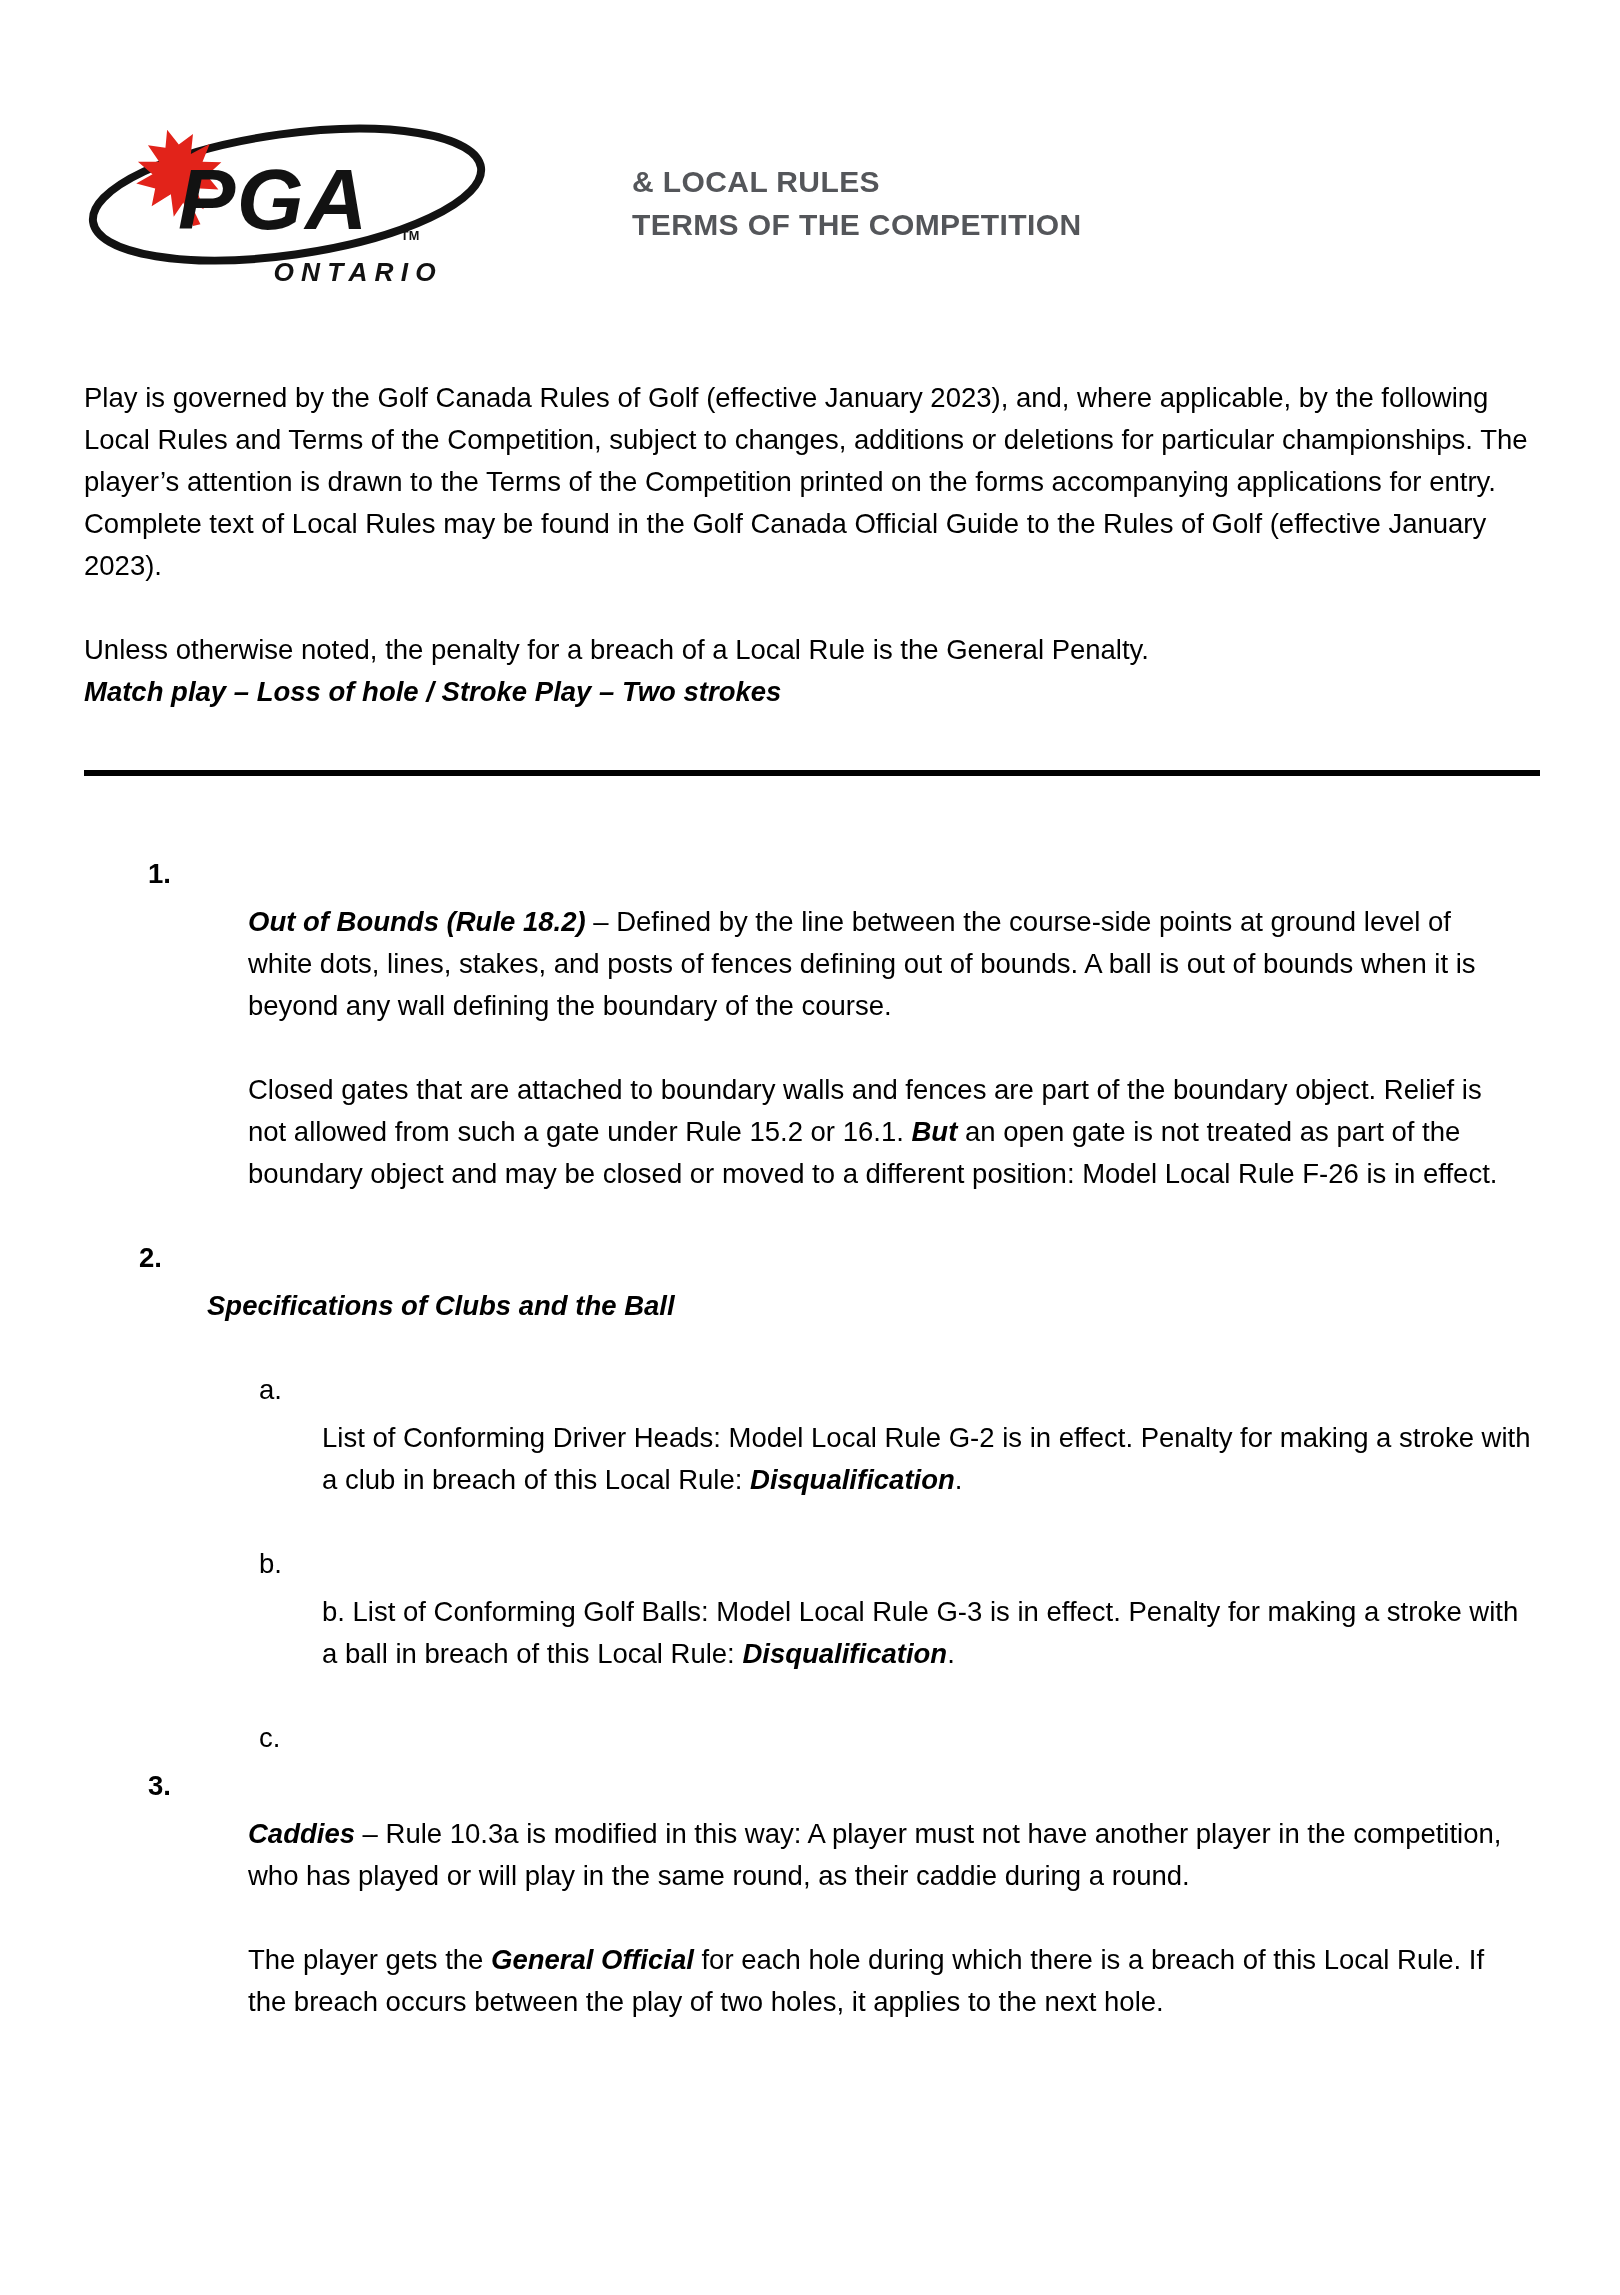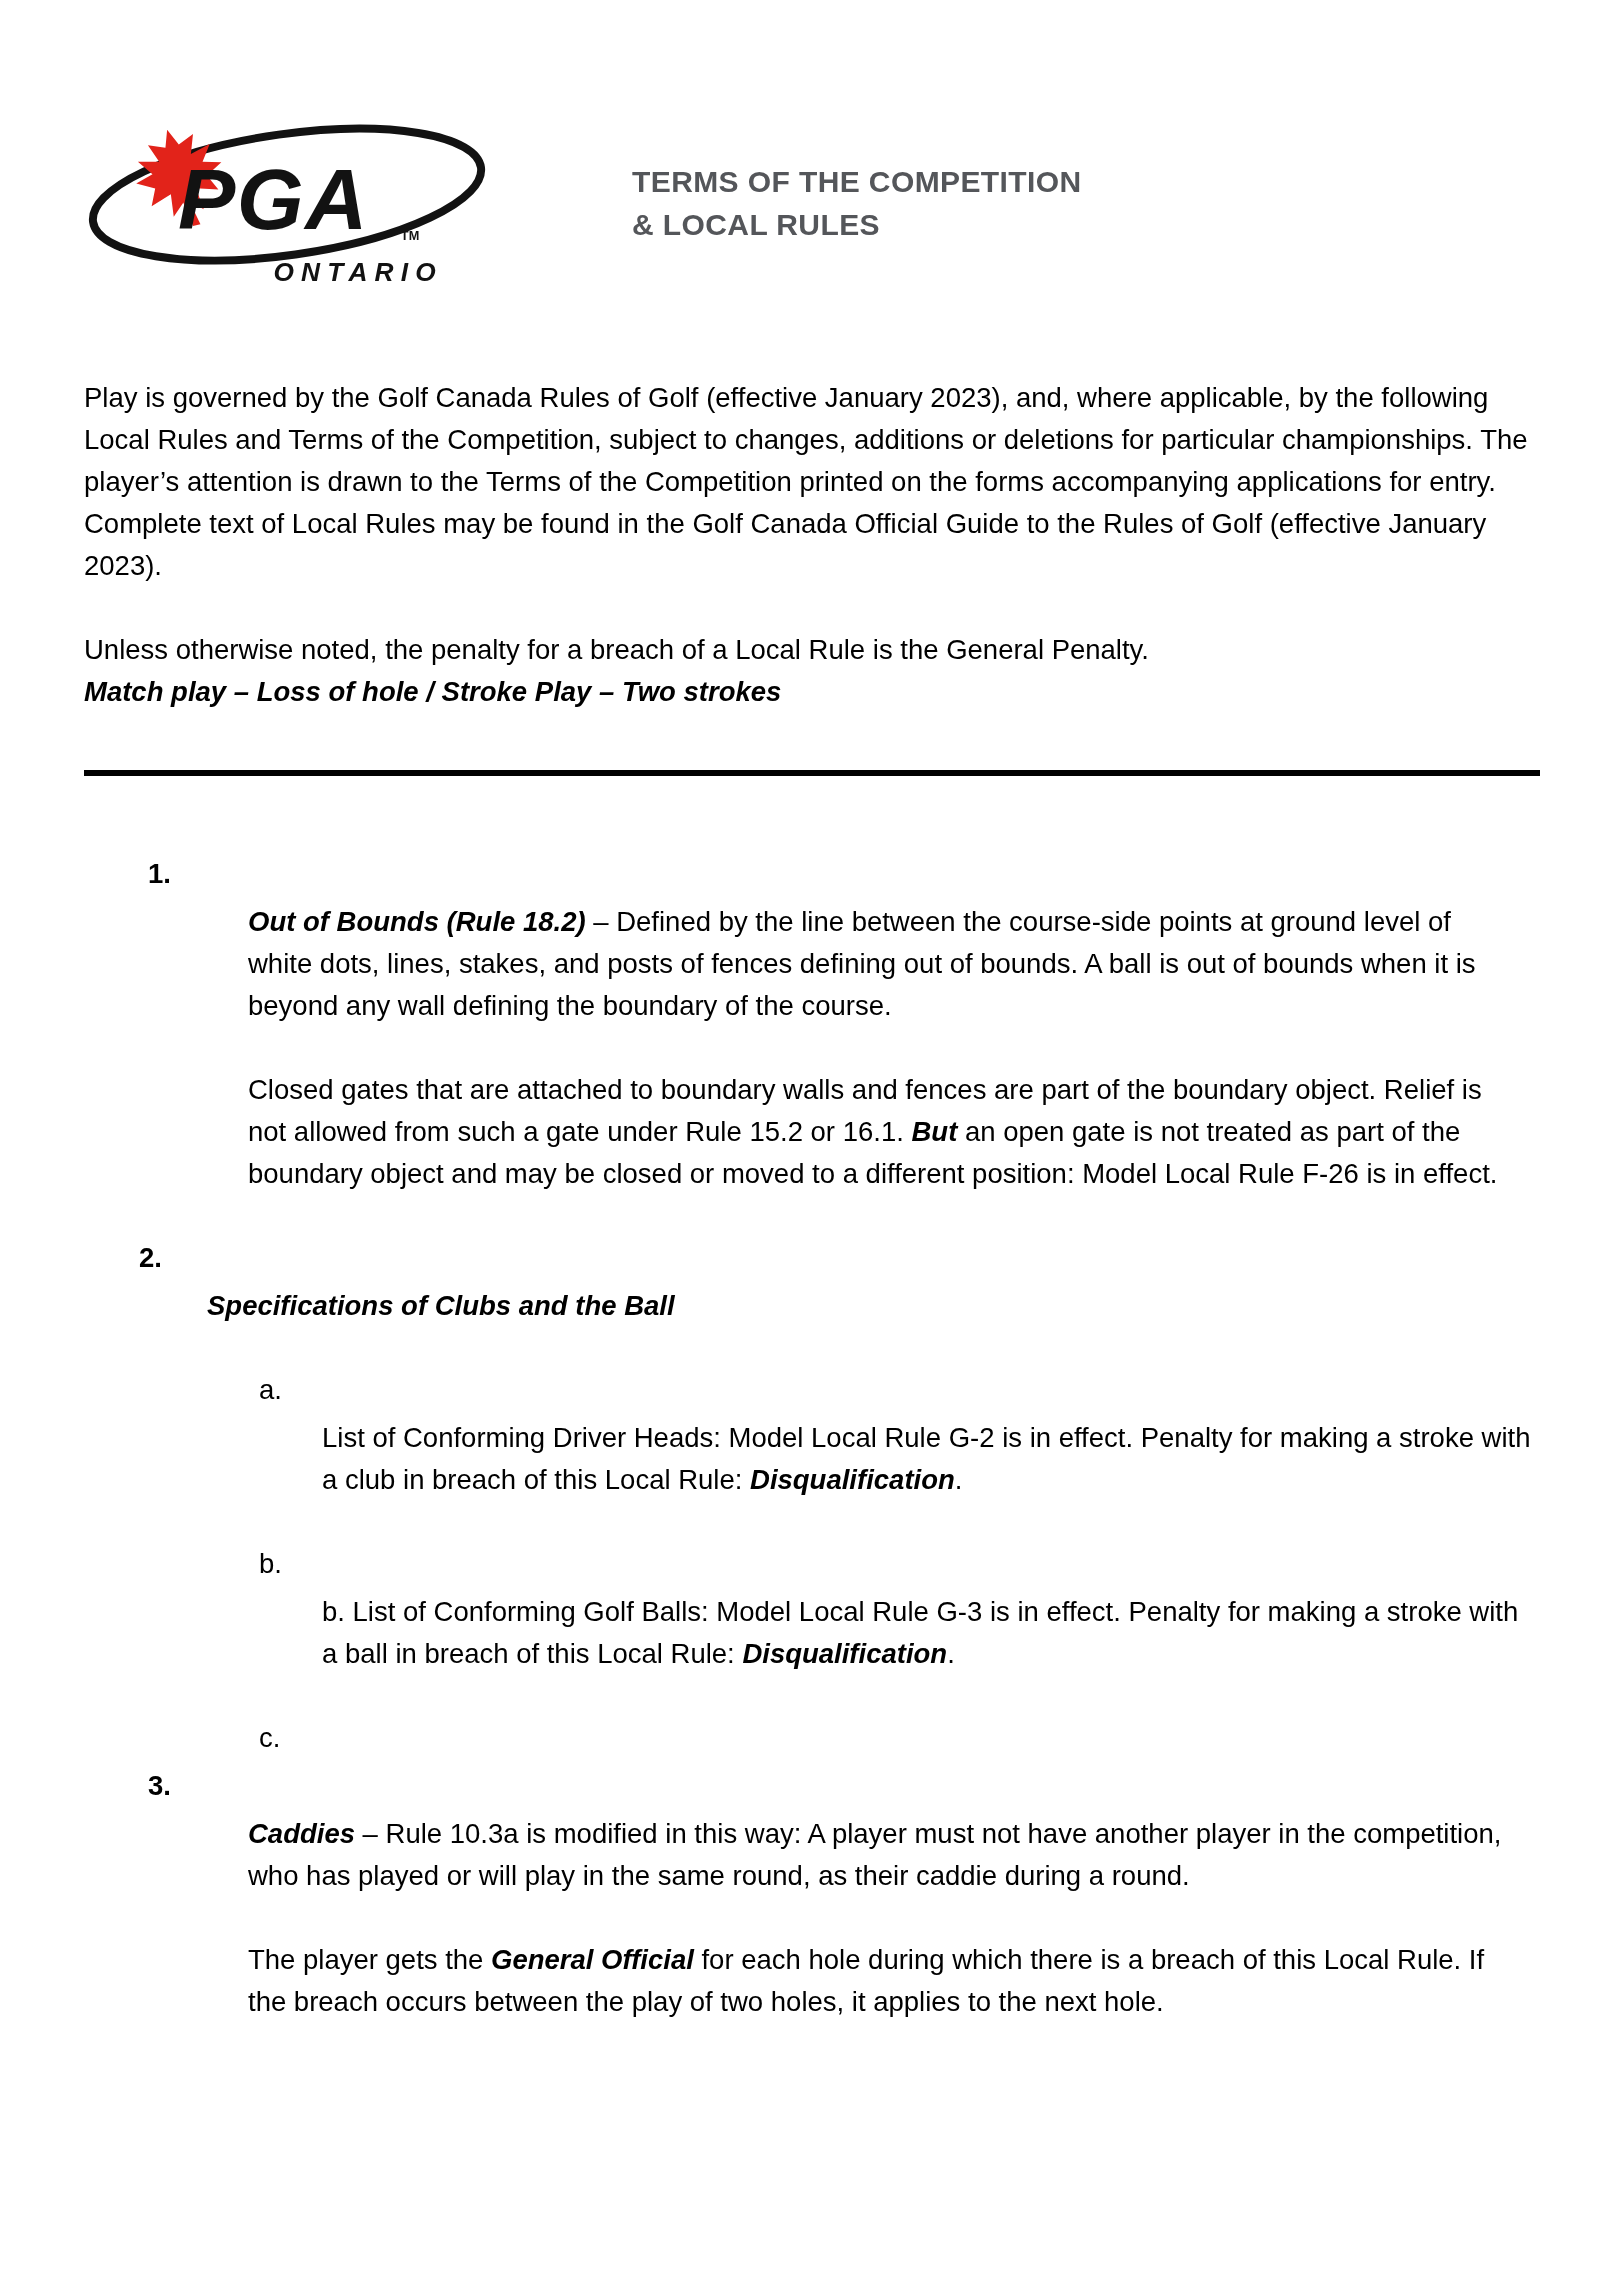--- a/index.html
+++ b/index.html
@@ -106,22 +106,22 @@
 
         <text x="118" y="148" font-family="Liberation Sans, sans-serif" font-size="108" font-weight="bold" font-style="italic" fill="#121212" letter-spacing="2">PGA</text>
 
         <text x="398" y="162" font-family="Liberation Sans, sans-serif" font-size="16" font-weight="bold" fill="#121212">TM</text>
 
         <text x="238" y="214" font-family="Liberation Sans, sans-serif" font-size="33" font-weight="bold" font-style="italic" fill="#121212" letter-spacing="9">ONTARIO</text>
       </svg>
     </div>
 
     <div class="title-block">
+      <div>&amp; LOCAL RULES</div>
       <div>TERMS OF THE COMPETITION</div>
-      <div>&amp; LOCAL RULES</div>
     </div>
   </div>
 
   <p class="para">Play is governed by the Golf Canada Rules of Golf (effective January 2023), and, where applicable, by the following Local Rules and Terms of the Competition, subject to changes, additions or deletions for particular championships. The player’s attention is drawn to the Terms of the Competition printed on the forms accompanying applications for entry. Complete text of Local Rules may be found in the Golf Canada Official Guide to the Rules of Golf (effective January 2023).</p>
 
   <p class="para"><span>Unless otherwise noted, the penalty for a breach of a Local Rule is the General Penalty.</span><br>
     <strong>Match play – Loss of hole / Stroke Play – Two strokes</strong>
   </p>
 
   <hr class="divider">

